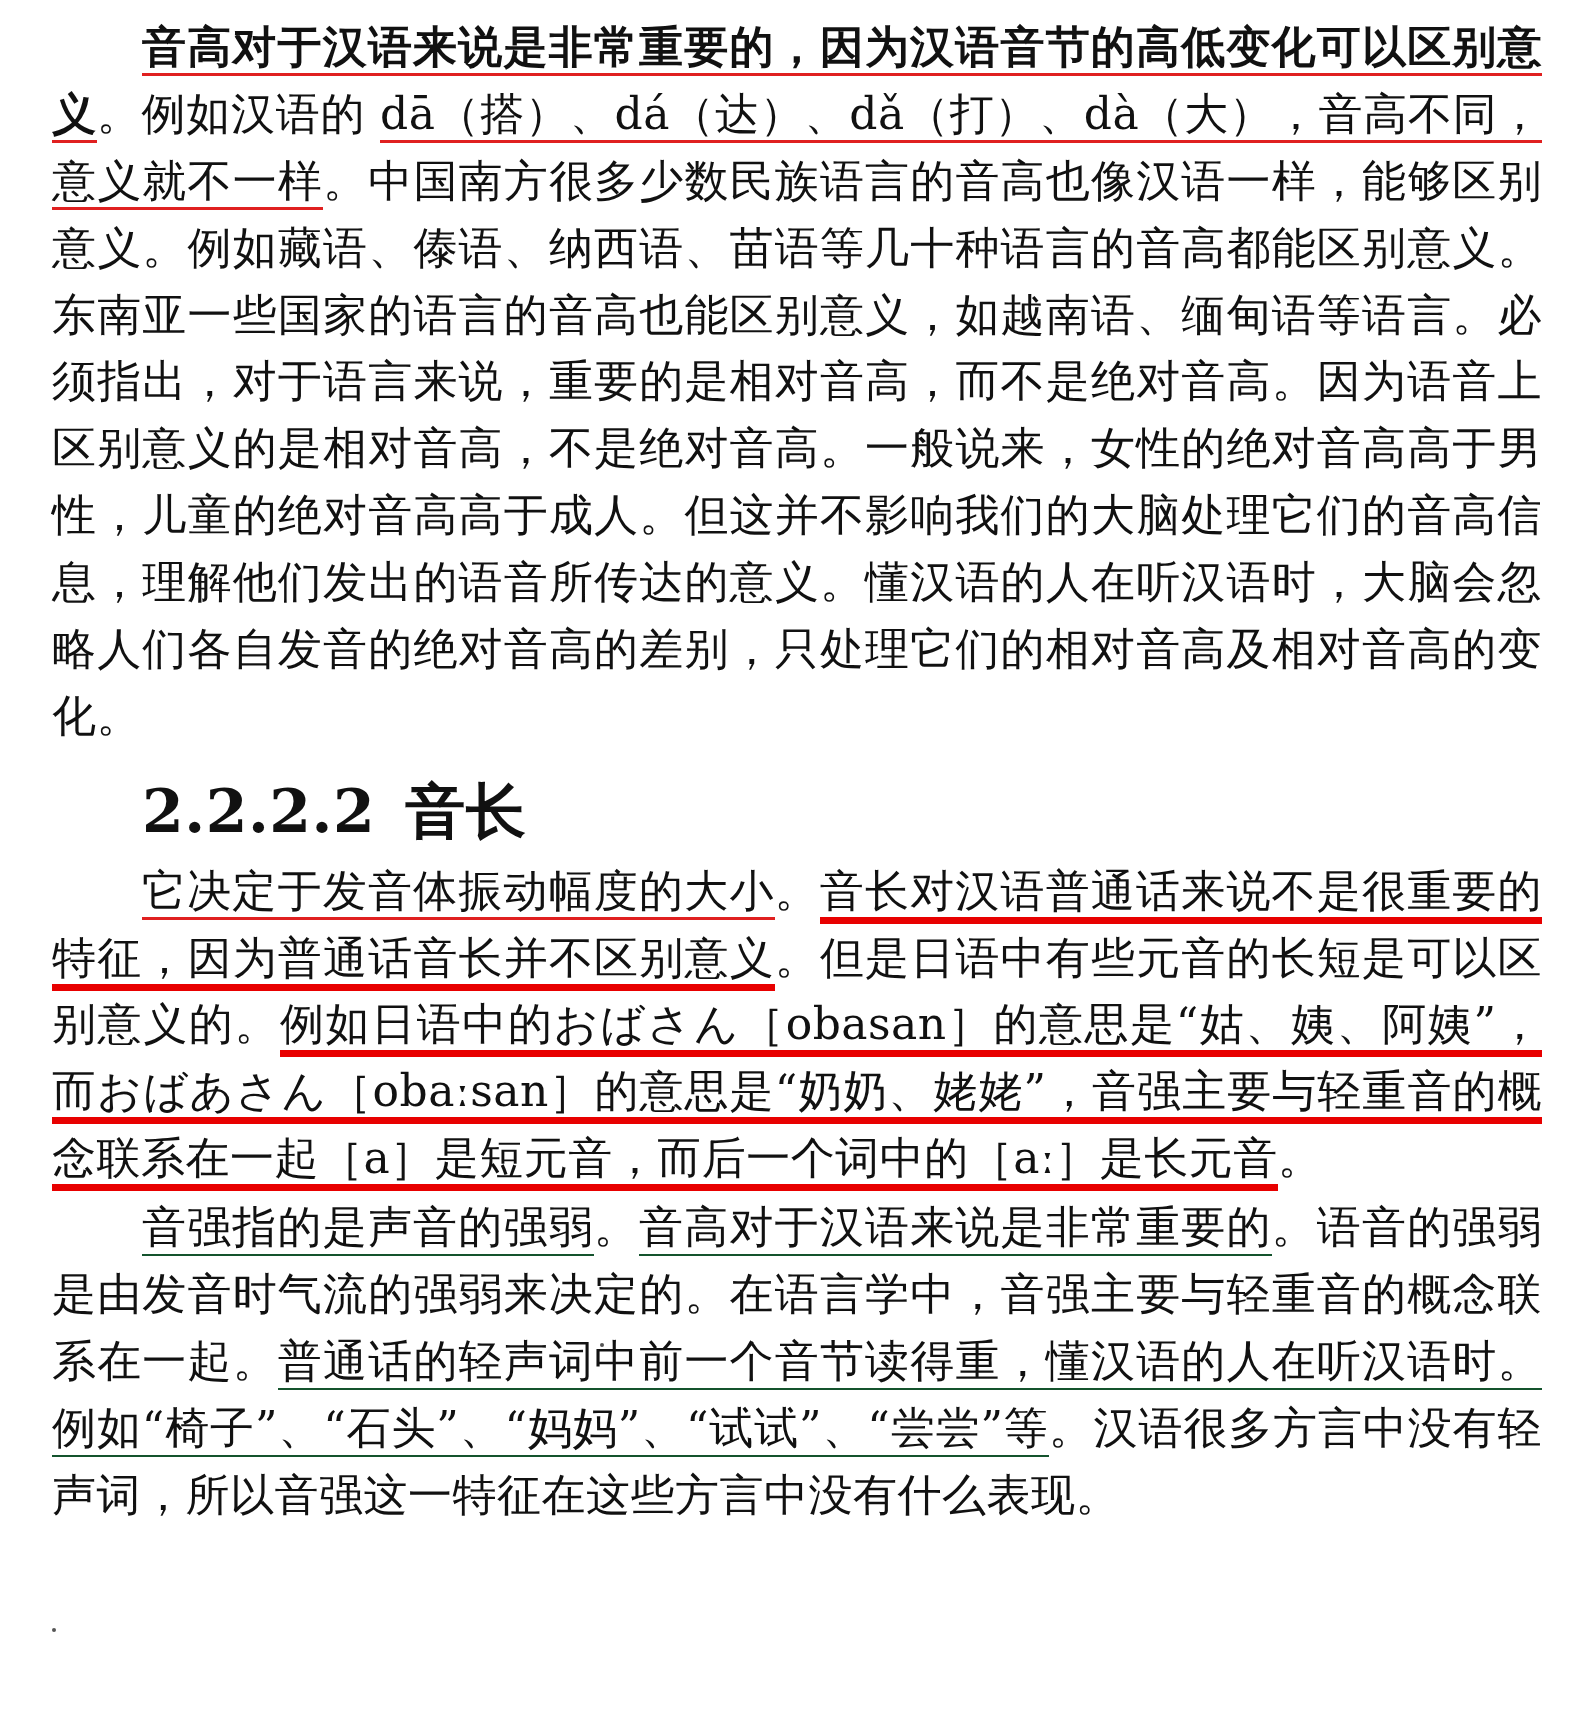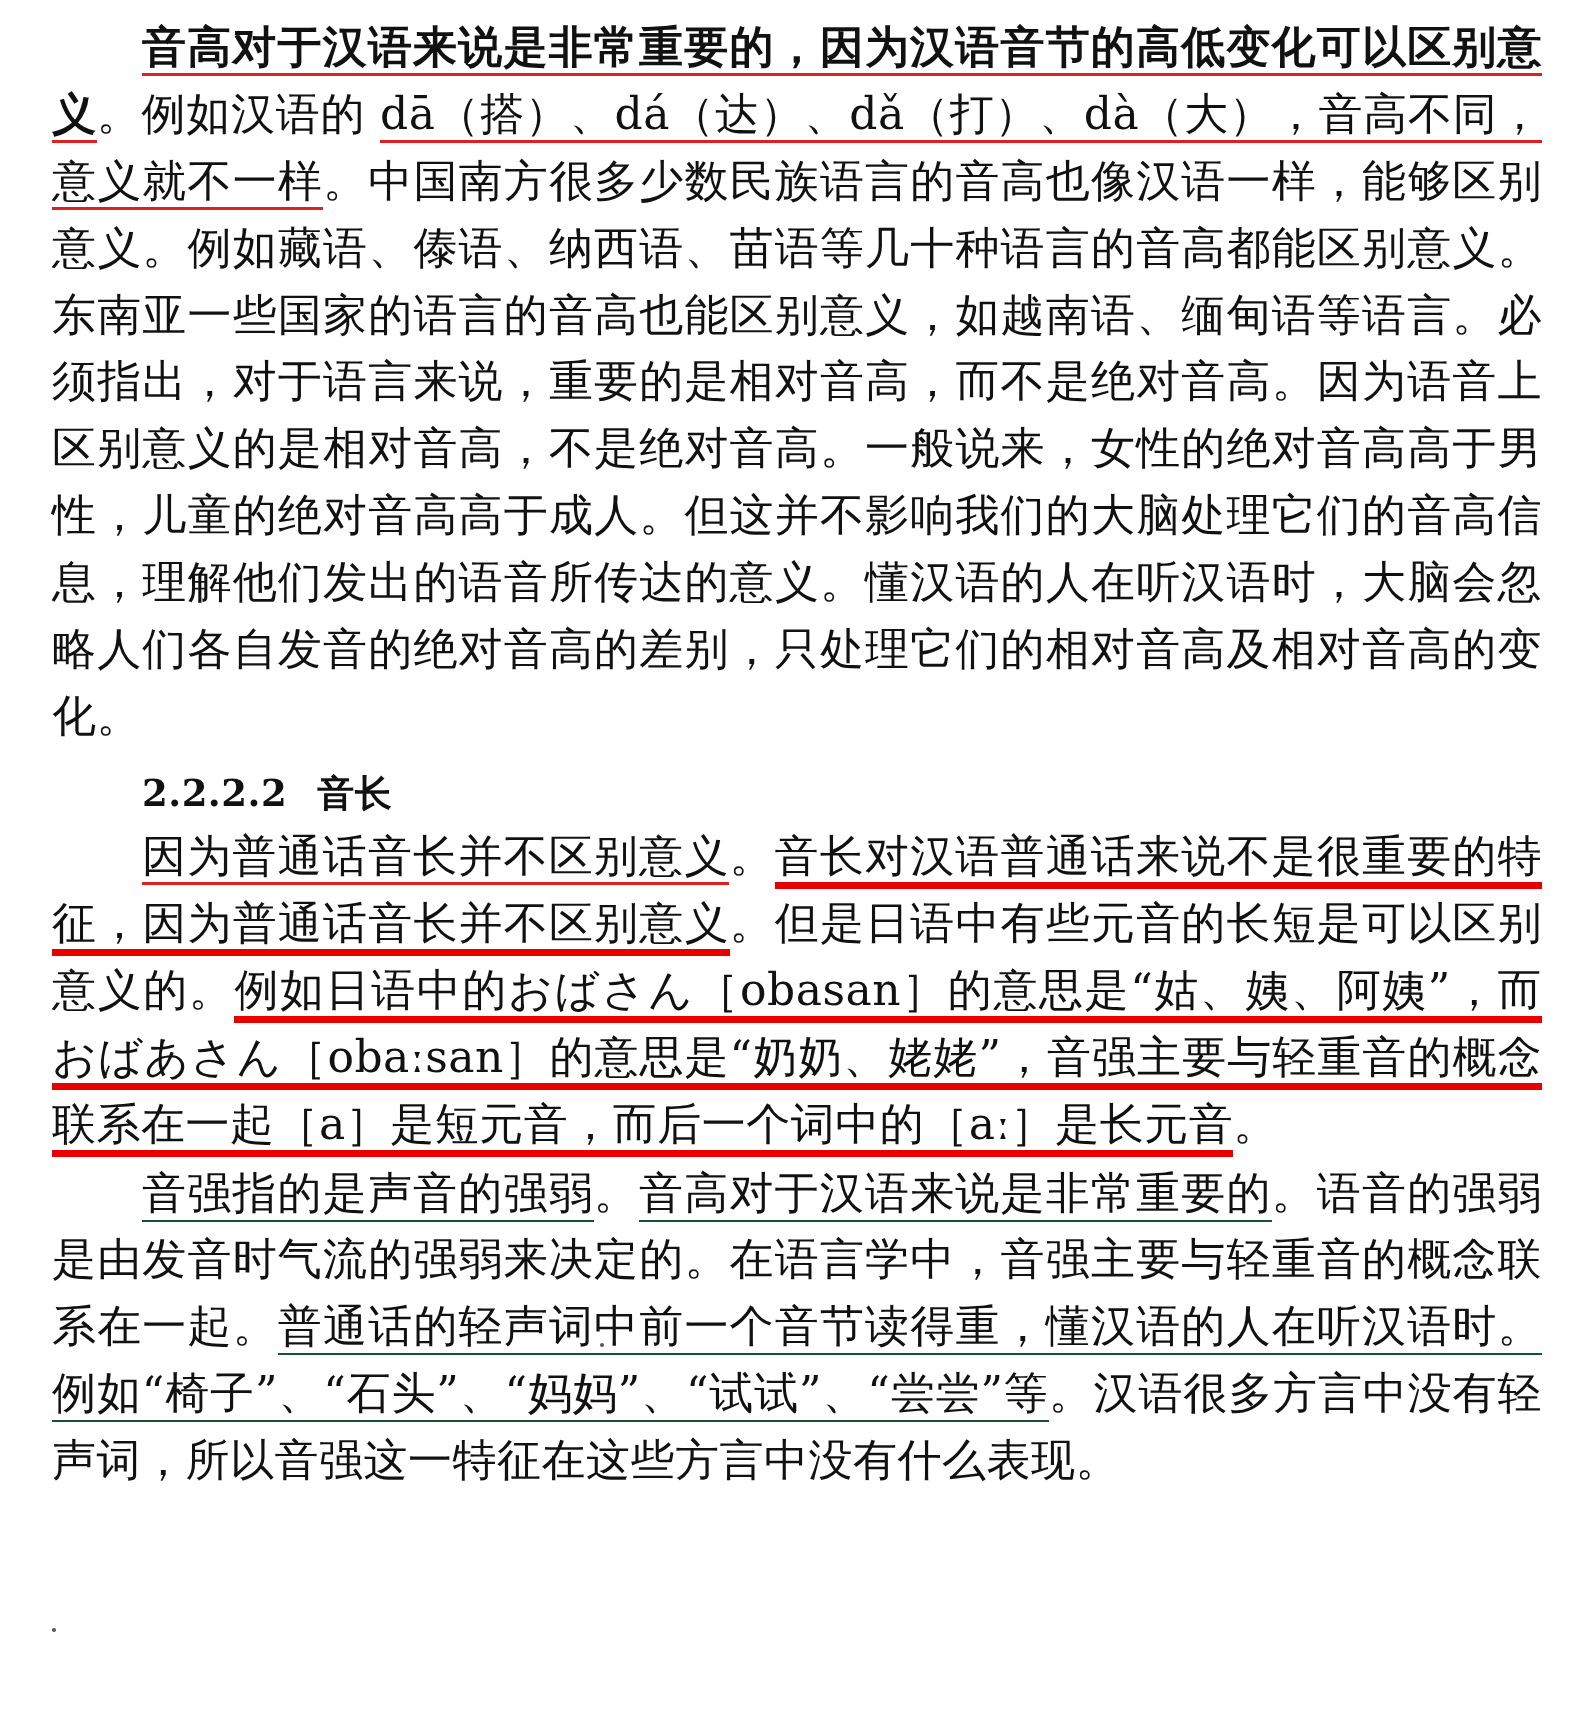--- a/index.html
+++ b/index.html
@@ -26,21 +26,21 @@
     line-height: 1.52;
     letter-spacing: 0.5px;
     text-align: justify;
     text-justify: inter-character;
     margin: 0 0 2px 0;
   }
   .para.indent {
     text-indent: 90px;
   }
   .heading {
-    font-size: 37px;
+    font-size: 60px;
     line-height: 1.5;
     font-weight: bold;
     margin: 16px 0 2px 0;
     text-indent: 90px;
     letter-spacing: 0.5px;
   }
   .heading .num {
     margin-right: 30px;
   }
   
@@ -76,21 +76,21 @@
 
   <p class="para indent">
     <span class="ul-red bold">音高对于汉语来说是非常重要的，因为汉语音节的高低变化可以区别意义</span><span>。例如汉语的 </span><span class="ul-red">dā（搭）、dá（达）、dǎ（打）、dà（大），音高不同，意义就不一样</span><span>。中国南方很多少数民族语言的音高也像汉语一样，能够区别意义。例如藏语、傣语、纳西语、苗语等几十种语言的音高都能区别意义。东南亚一些国家的语言的音高也能区别意义，如越南语、缅甸语等语言。必须指出，对于语言来说，重要的是相对音高，而不是绝对音高。因为语音上区别意义的是相对音高，不是绝对音高。一般说来，女性的绝对音高高于男性，儿童的绝对音高高于成人。但这并不影响我们的大脑处理它们的音高信息，理解他们发出的语音所传达的意义。懂汉语的人在听汉语时，大脑会忽略人们各自发音的绝对音高的差别，只处理它们的相对音高及相对音高的变化。</span>
   </p>
 
   <h3 class="heading">
     <span class="num">2.2.2.2</span><span>音长</span>
   </h3>
 
   <p class="para indent">
-    <span class="ul-red">因为普通话音长并不区别意义</span><span>。</span><span class="ul-red-thick">音长对汉语普通话来说不是很重要的特征，因为普通话音长并不区别意义</span><span>。但是日语中有些元音的长短是可以区别意义的。</span><span class="ul-red-thick">例如日语中的おばさん［obasan］的意思是“姑、姨、阿姨”，而おばあさん［obaːsan］的意思是“奶奶、姥姥”，音强主要与轻重音的概念联系在一起［a］是短元音，而后一个词中的［aː］是长元音</span><span>。</span>
+    <span class="ul-red">它决定于发音体振动幅度的大小</span><span>。</span><span class="ul-red-thick">音长对汉语普通话来说不是很重要的特征，因为普通话音长并不区别意义</span><span>。但是日语中有些元音的长短是可以区别意义的。</span><span class="ul-red-thick">例如日语中的おばさん［obasan］的意思是“姑、姨、阿姨”，而おばあさん［obaːsan］的意思是“奶奶、姥姥”，音强主要与轻重音的概念联系在一起［a］是短元音，而后一个词中的［aː］是长元音</span><span>。</span>
   </p>
 
 
   <p class="para indent">
     <span class="ul-red-thin">音强指的是声音的强弱</span><span>。</span><span class="ul-red-thin">音高对于汉语来说是非常重要的</span><span>。语音的强弱是由发音时气流的强弱来决定的。在语言学中，音强主要与轻重音的概念联系在一起。</span><span class="ul-red-thin">普通话的轻声词中前一个音节读得重，懂汉语的人在听汉语时。例如“椅子”、“石头”、“妈妈”、“试试”、“尝尝”等</span><span>。汉语很多方言中没有轻声词，所以音强这一特征在这些方言中没有什么表现。</span>
   </p>
 
   <span class="dot-mark d1"></span>
   <span class="dot-mark d2"></span>
 

